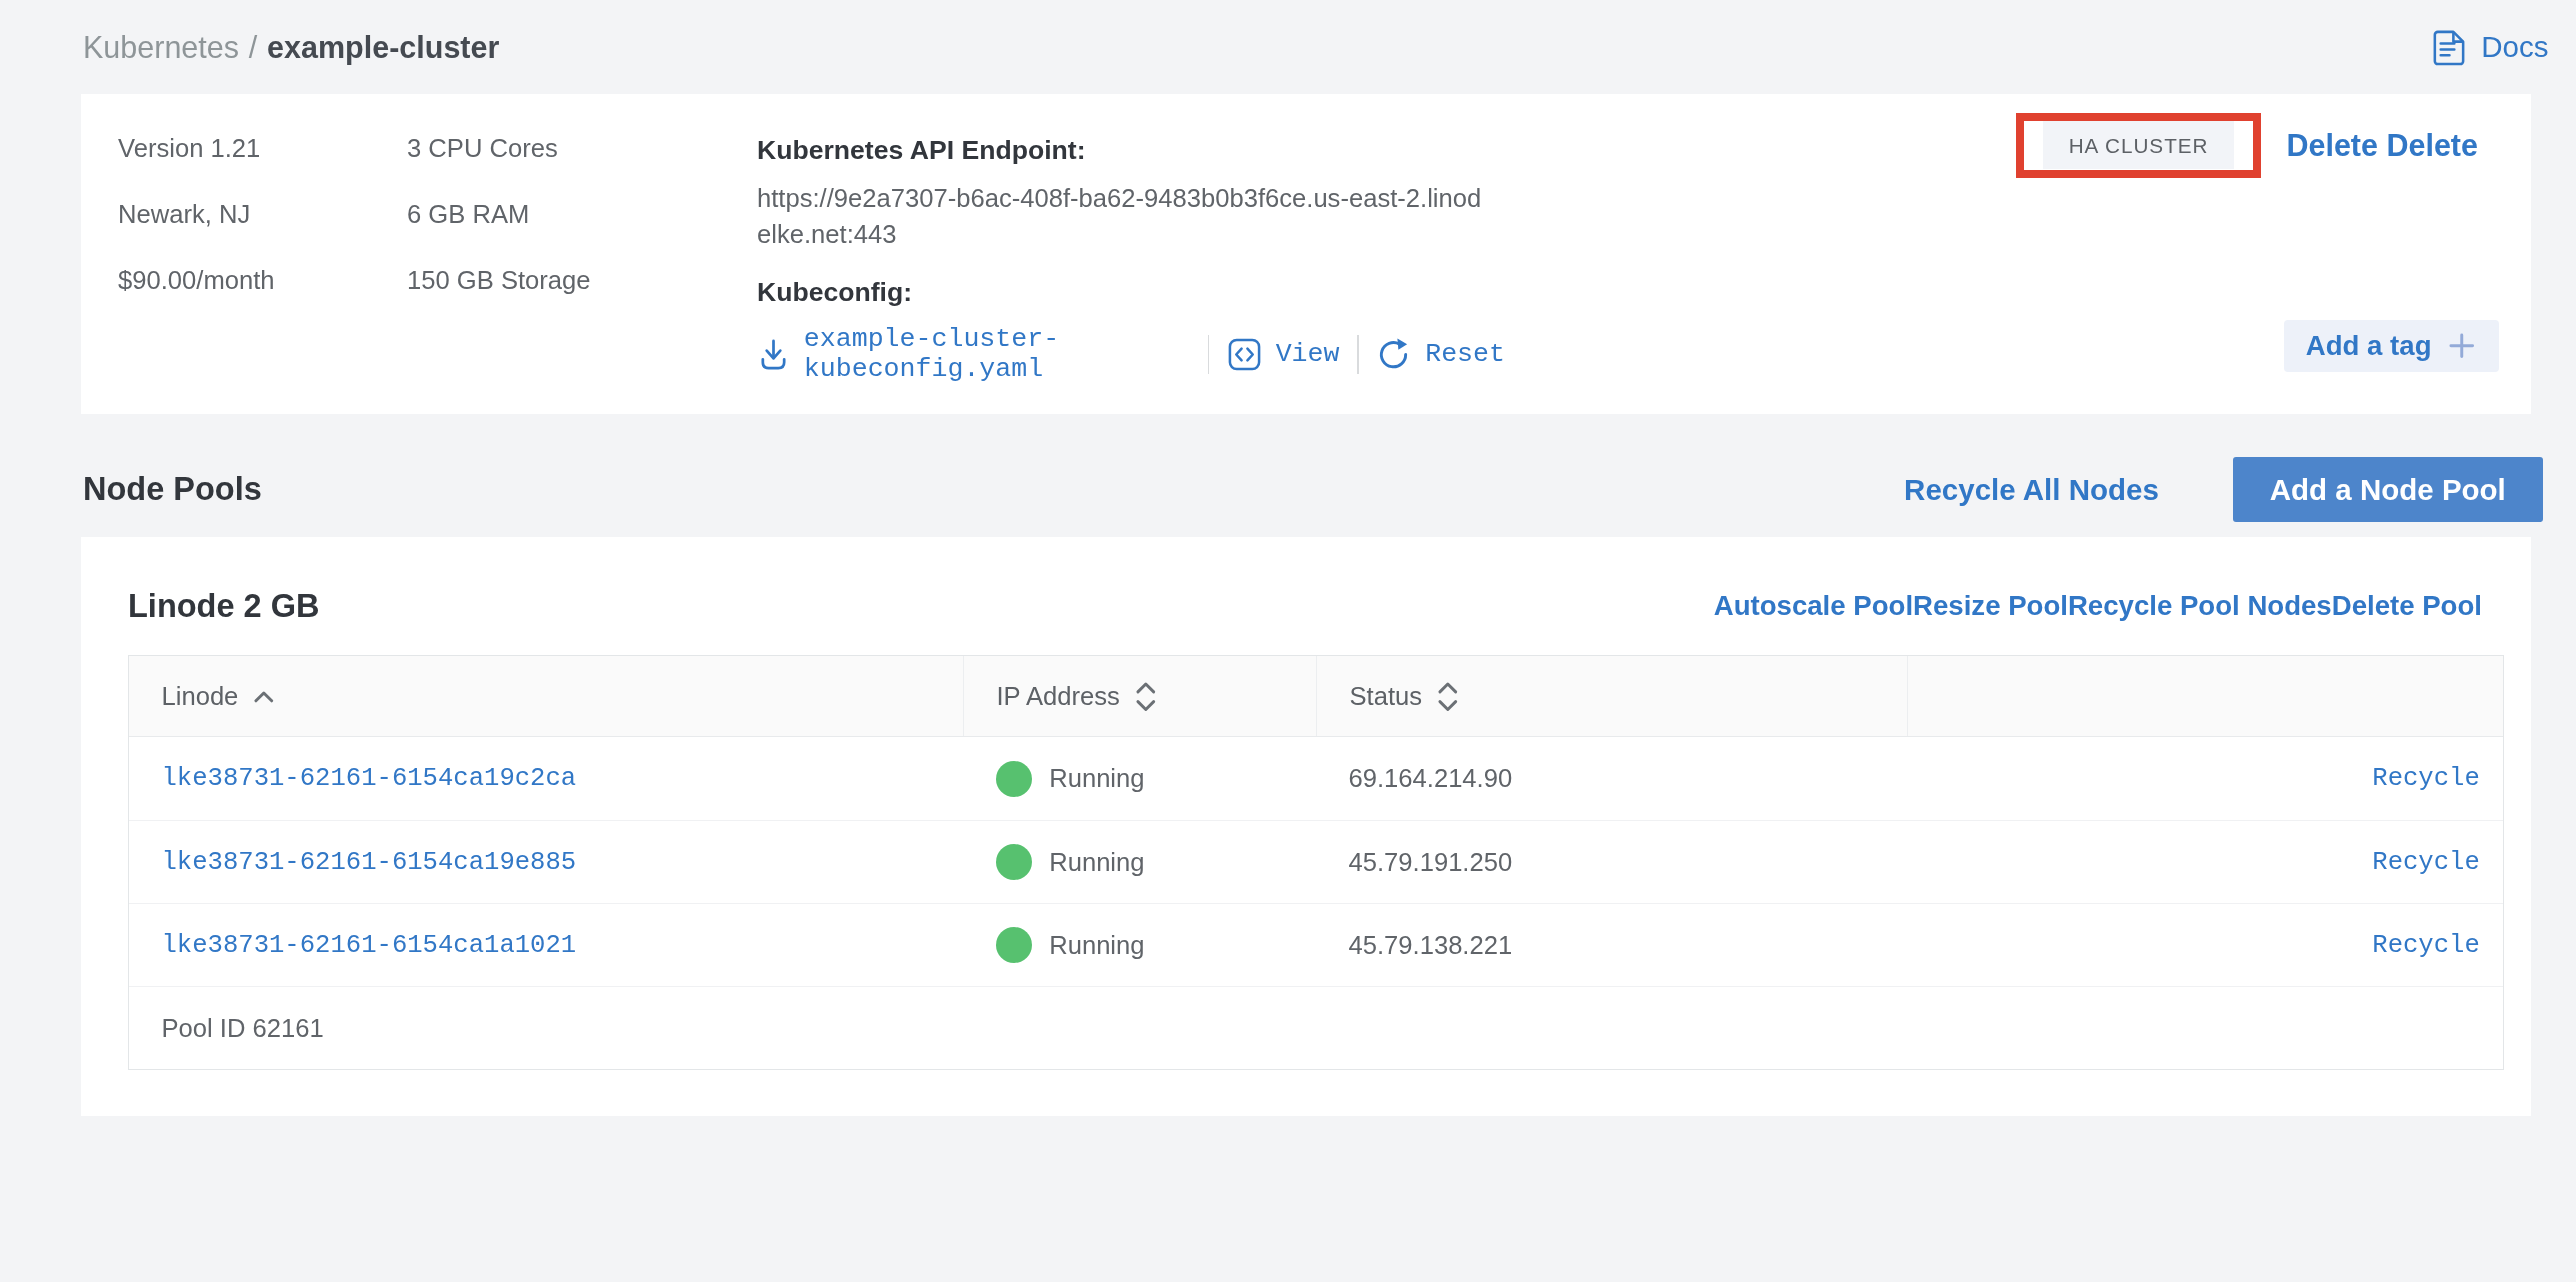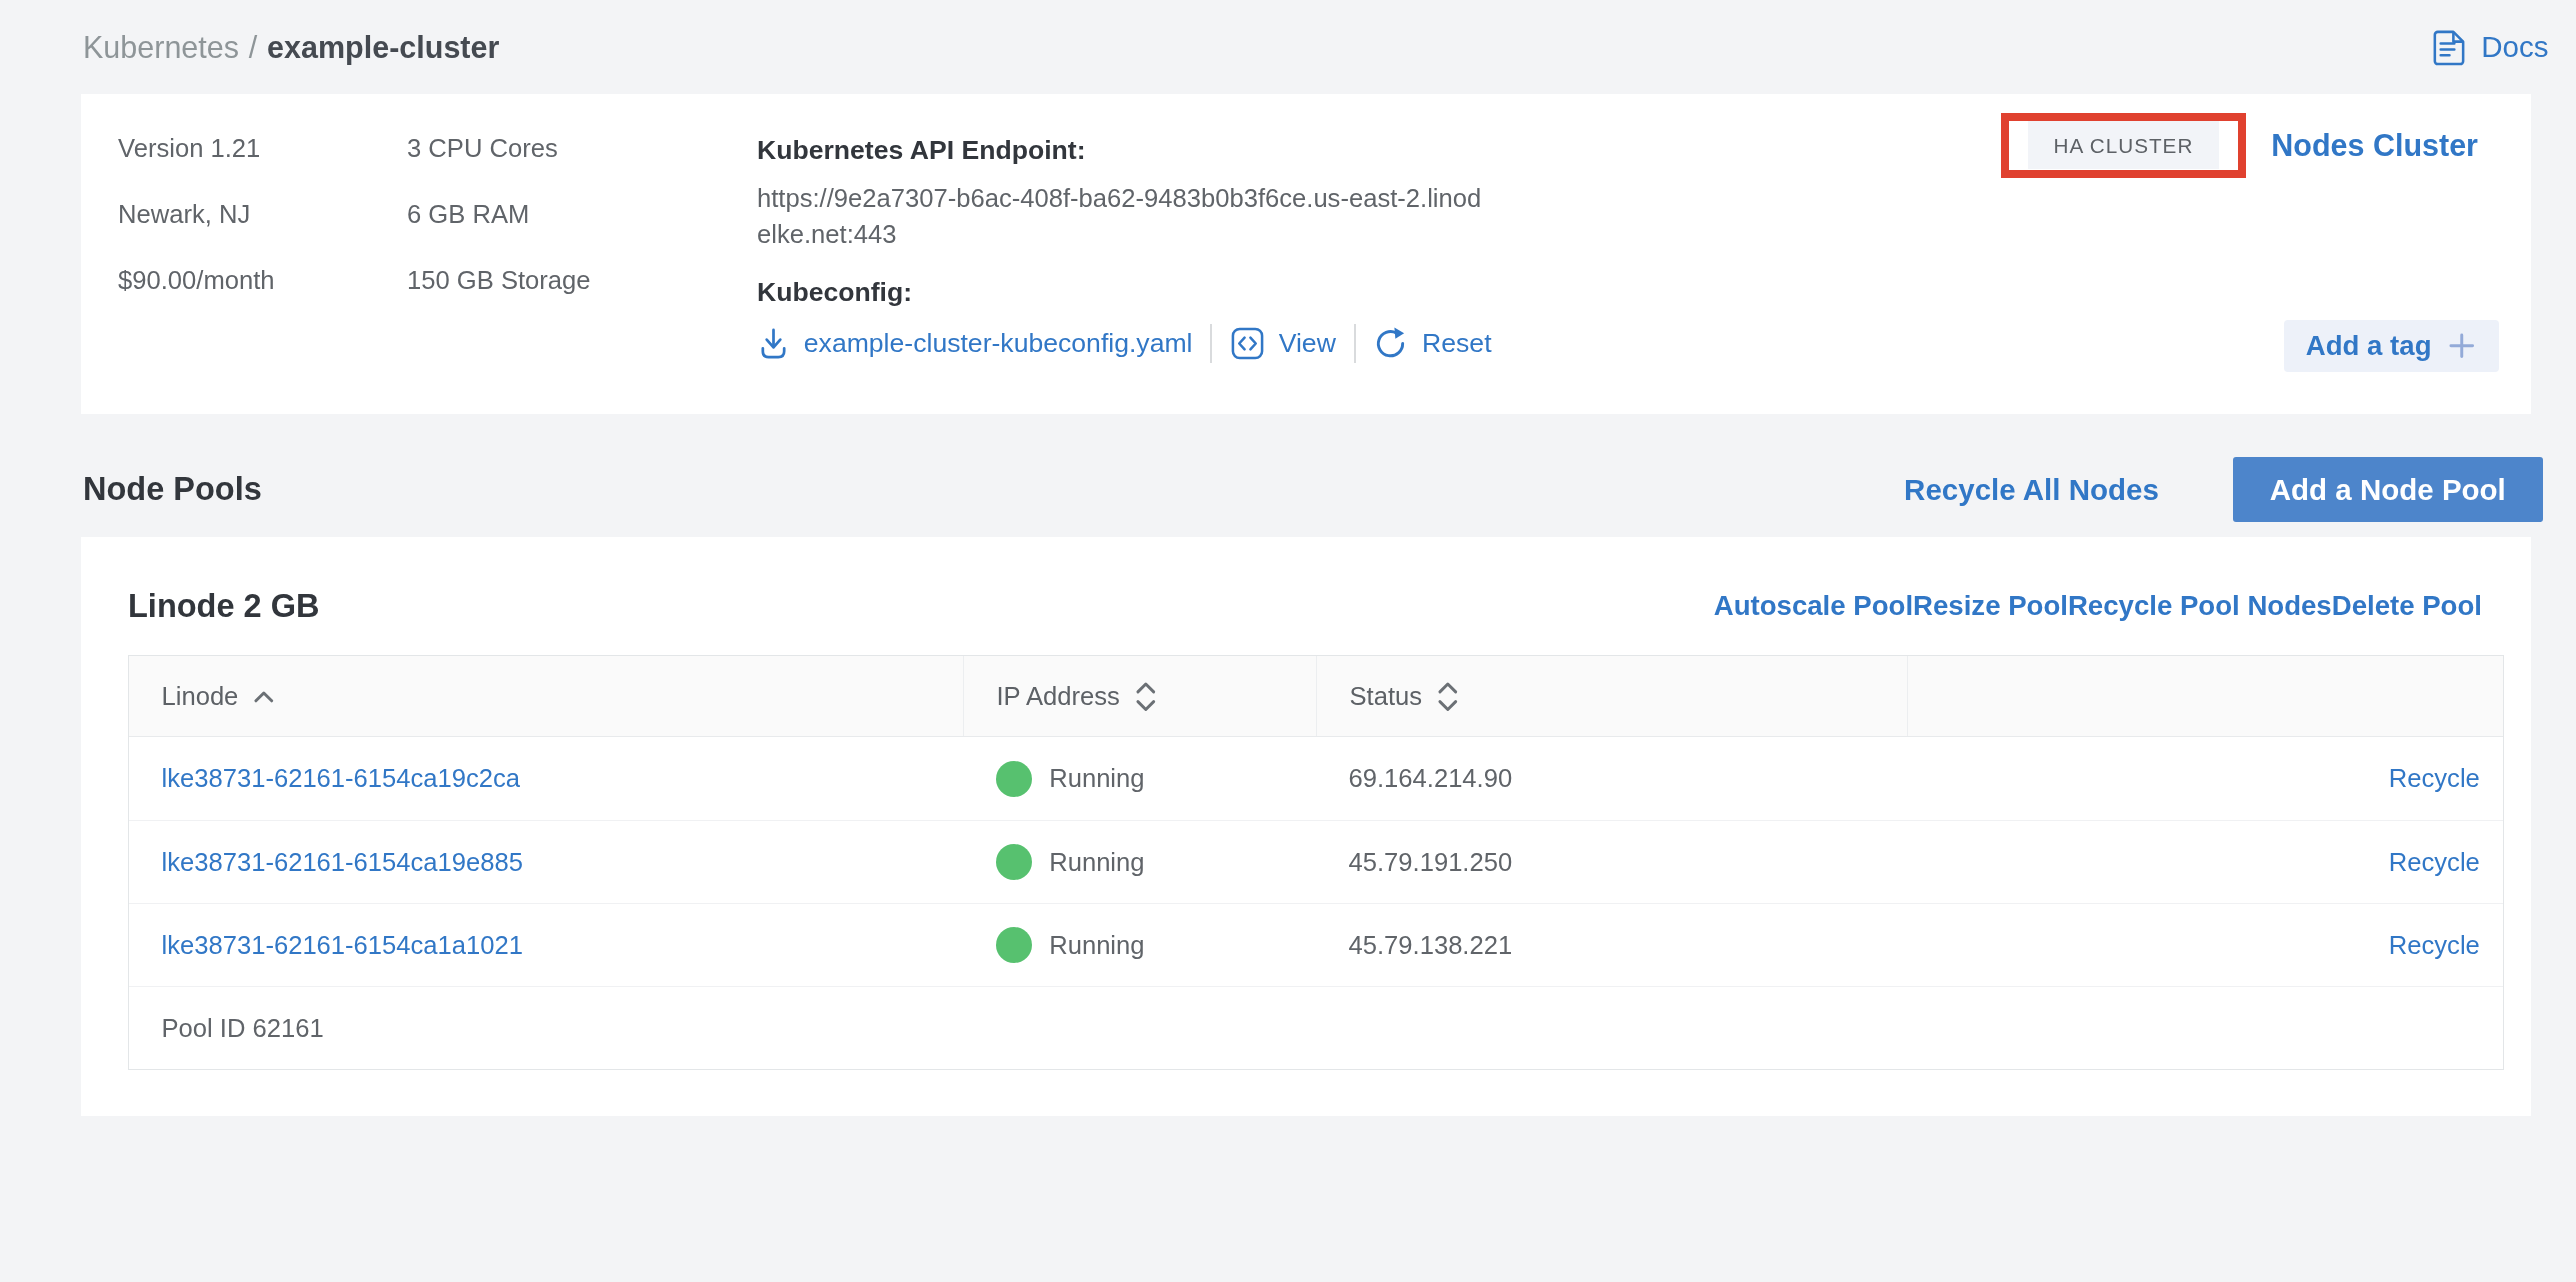--- a/index.html
+++ b/index.html
@@ -4,21 +4,21 @@
 <style>
   * { box-sizing: border-box; margin: 0; padding: 0; }
   html, body { width: 2576px; height: 1282px; }
   body {
     background: #f3f4f6;
     font-family: "Liberation Sans", sans-serif;
     color: #606469;
     overflow: hidden;
   }
   a { text-decoration: none; cursor: pointer; }
-  .link { color: #3177c6; }
+  .link { color: #3177c6; font-family: Liberation Mono, monospace; }
 
   
   .topbar {
     height: 94px;
     display: flex; align-items: center; justify-content: space-between;
     padding: 0 27.6px 0 83px;
   }
   .breadcrumb { font-size: 30.5px; color: #8e9598; }
   .breadcrumb .crumb-root { color: #8e9598; }
   .breadcrumb .crumb-sep { margin: 0 9.8px; color: #8e9598; }
@@ -169,21 +169,21 @@
         </svg>
       </span>
       <a class="link">Reset</a>
     </div>
   </div>
 
   <div class="ha-delete-row">
     <div class="ha-annotation">
       <span class="ha-chip">HA CLUSTER</span>
     </div>
-    <a class="delete-cluster">Nodes Cluster</a>
+    <a class="delete-cluster">Delete Delete</a>
   </div>
 
   <div class="add-tag-chip">
     <span class="add-tag-label">Add a tag</span>
     <span class="icon">
       <svg width="29.5" height="29.5" viewBox="0 0 30 30">
         <path d="M15 4 v22 M4 15 h22" stroke="#93aad8" stroke-width="3" stroke-linecap="round"></path>
       </svg>
     </span>
   </div>

